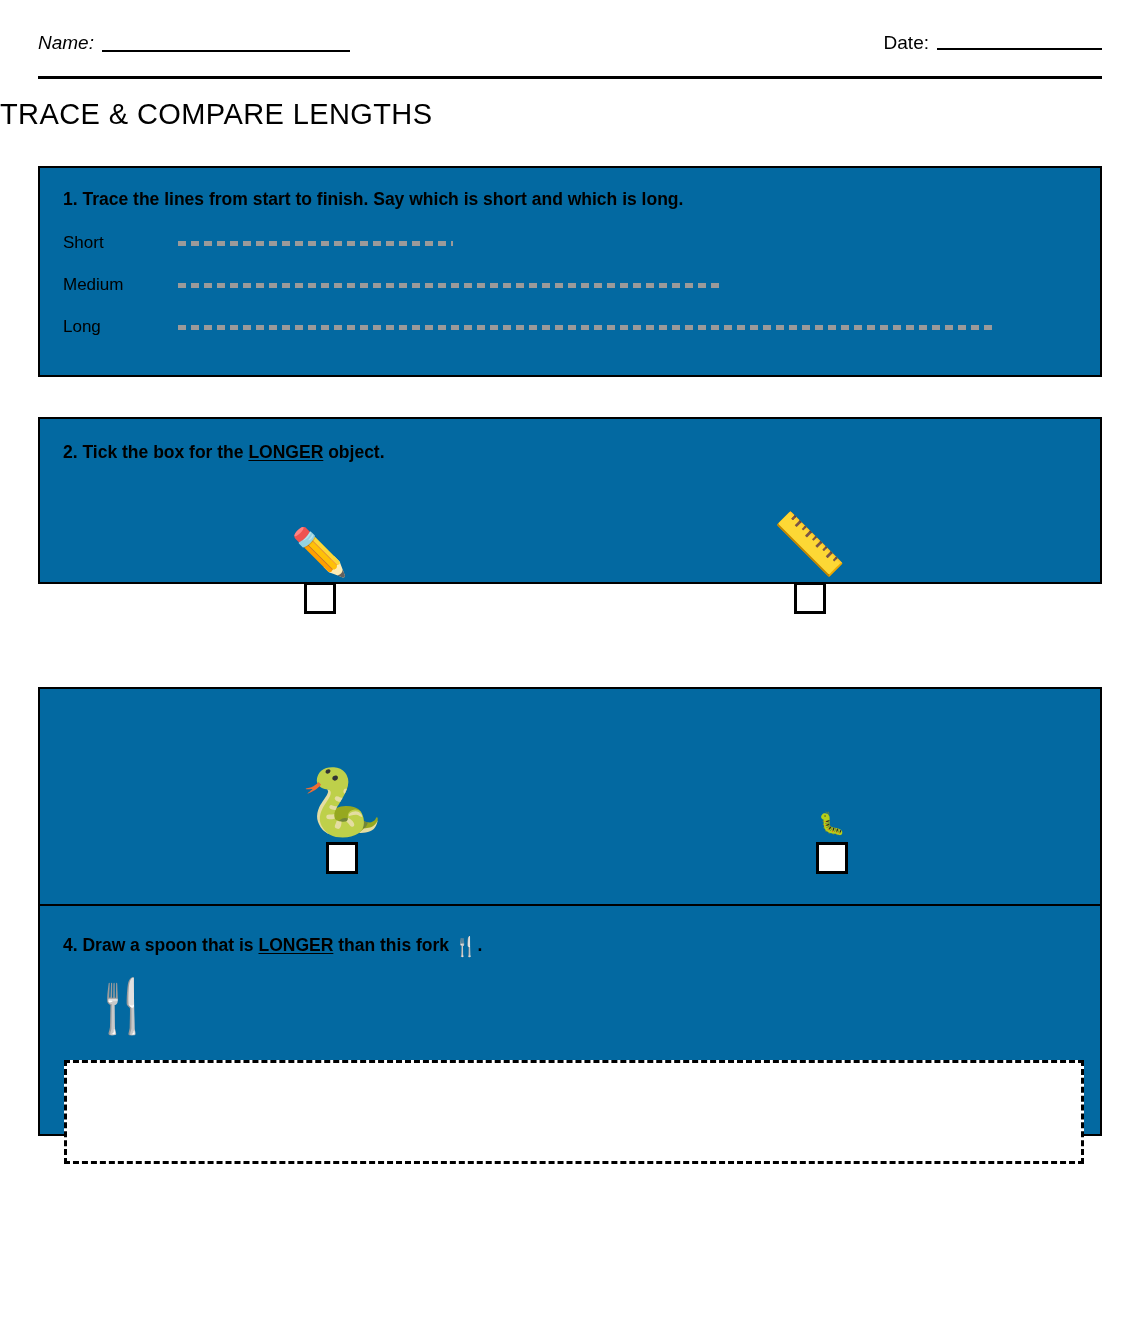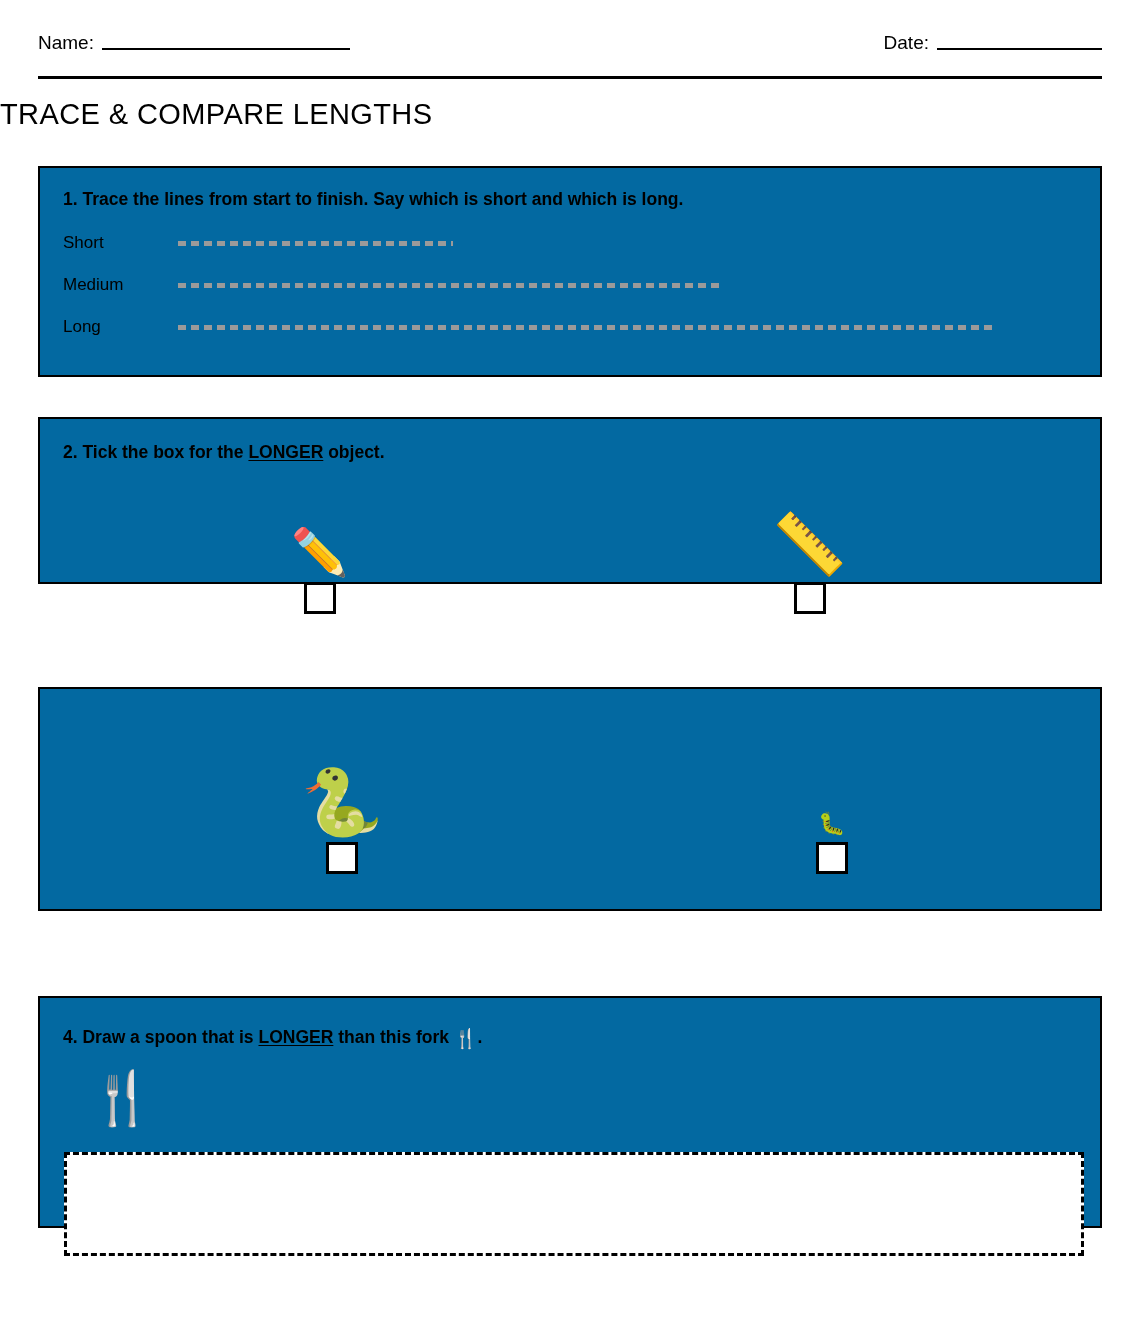--- a/index.html
+++ b/index.html
@@ -26,21 +26,22 @@
     left: 38px;
     top: 32px;
     width: 1064px;
     height: 48px;
   }
   .name-group {
     position: absolute;
     left: 0;
     top: 0;
     display: flex;
-    align-items: flex-start;
+    align-items: center;
+    font-style: italic;
   }
   .date-group {
     position: absolute;
     right: 0;
     top: 0;
     display: flex;
     align-items: flex-start;
   }
   .field-label {
     font-size: 19px;
@@ -84,21 +85,21 @@
     position: absolute;
     left: 38px;
     width: 1064px;
     border: 2px solid #000;
     box-sizing: border-box;
     background: #0369a1;
   }
   #section-1 { top: 166px;  height: 211px; }
   #section-2 { top: 417px;  height: 167px; }
   #section-3 { top: 687px;  height: 224px; }
-  #section-4 { top: 996px;  height: 232px; padding-left: 32px; }
+  #section-4 { top: 904px;  height: 232px; padding-left: 32px; }
 
   .section-heading {
     position: absolute;
     left: 23px;
     font-size: 17.5px;
     font-weight: bold;
     color: #000;
     white-space: nowrap;
   }
   #section-1 .section-heading { top: 21px; }

